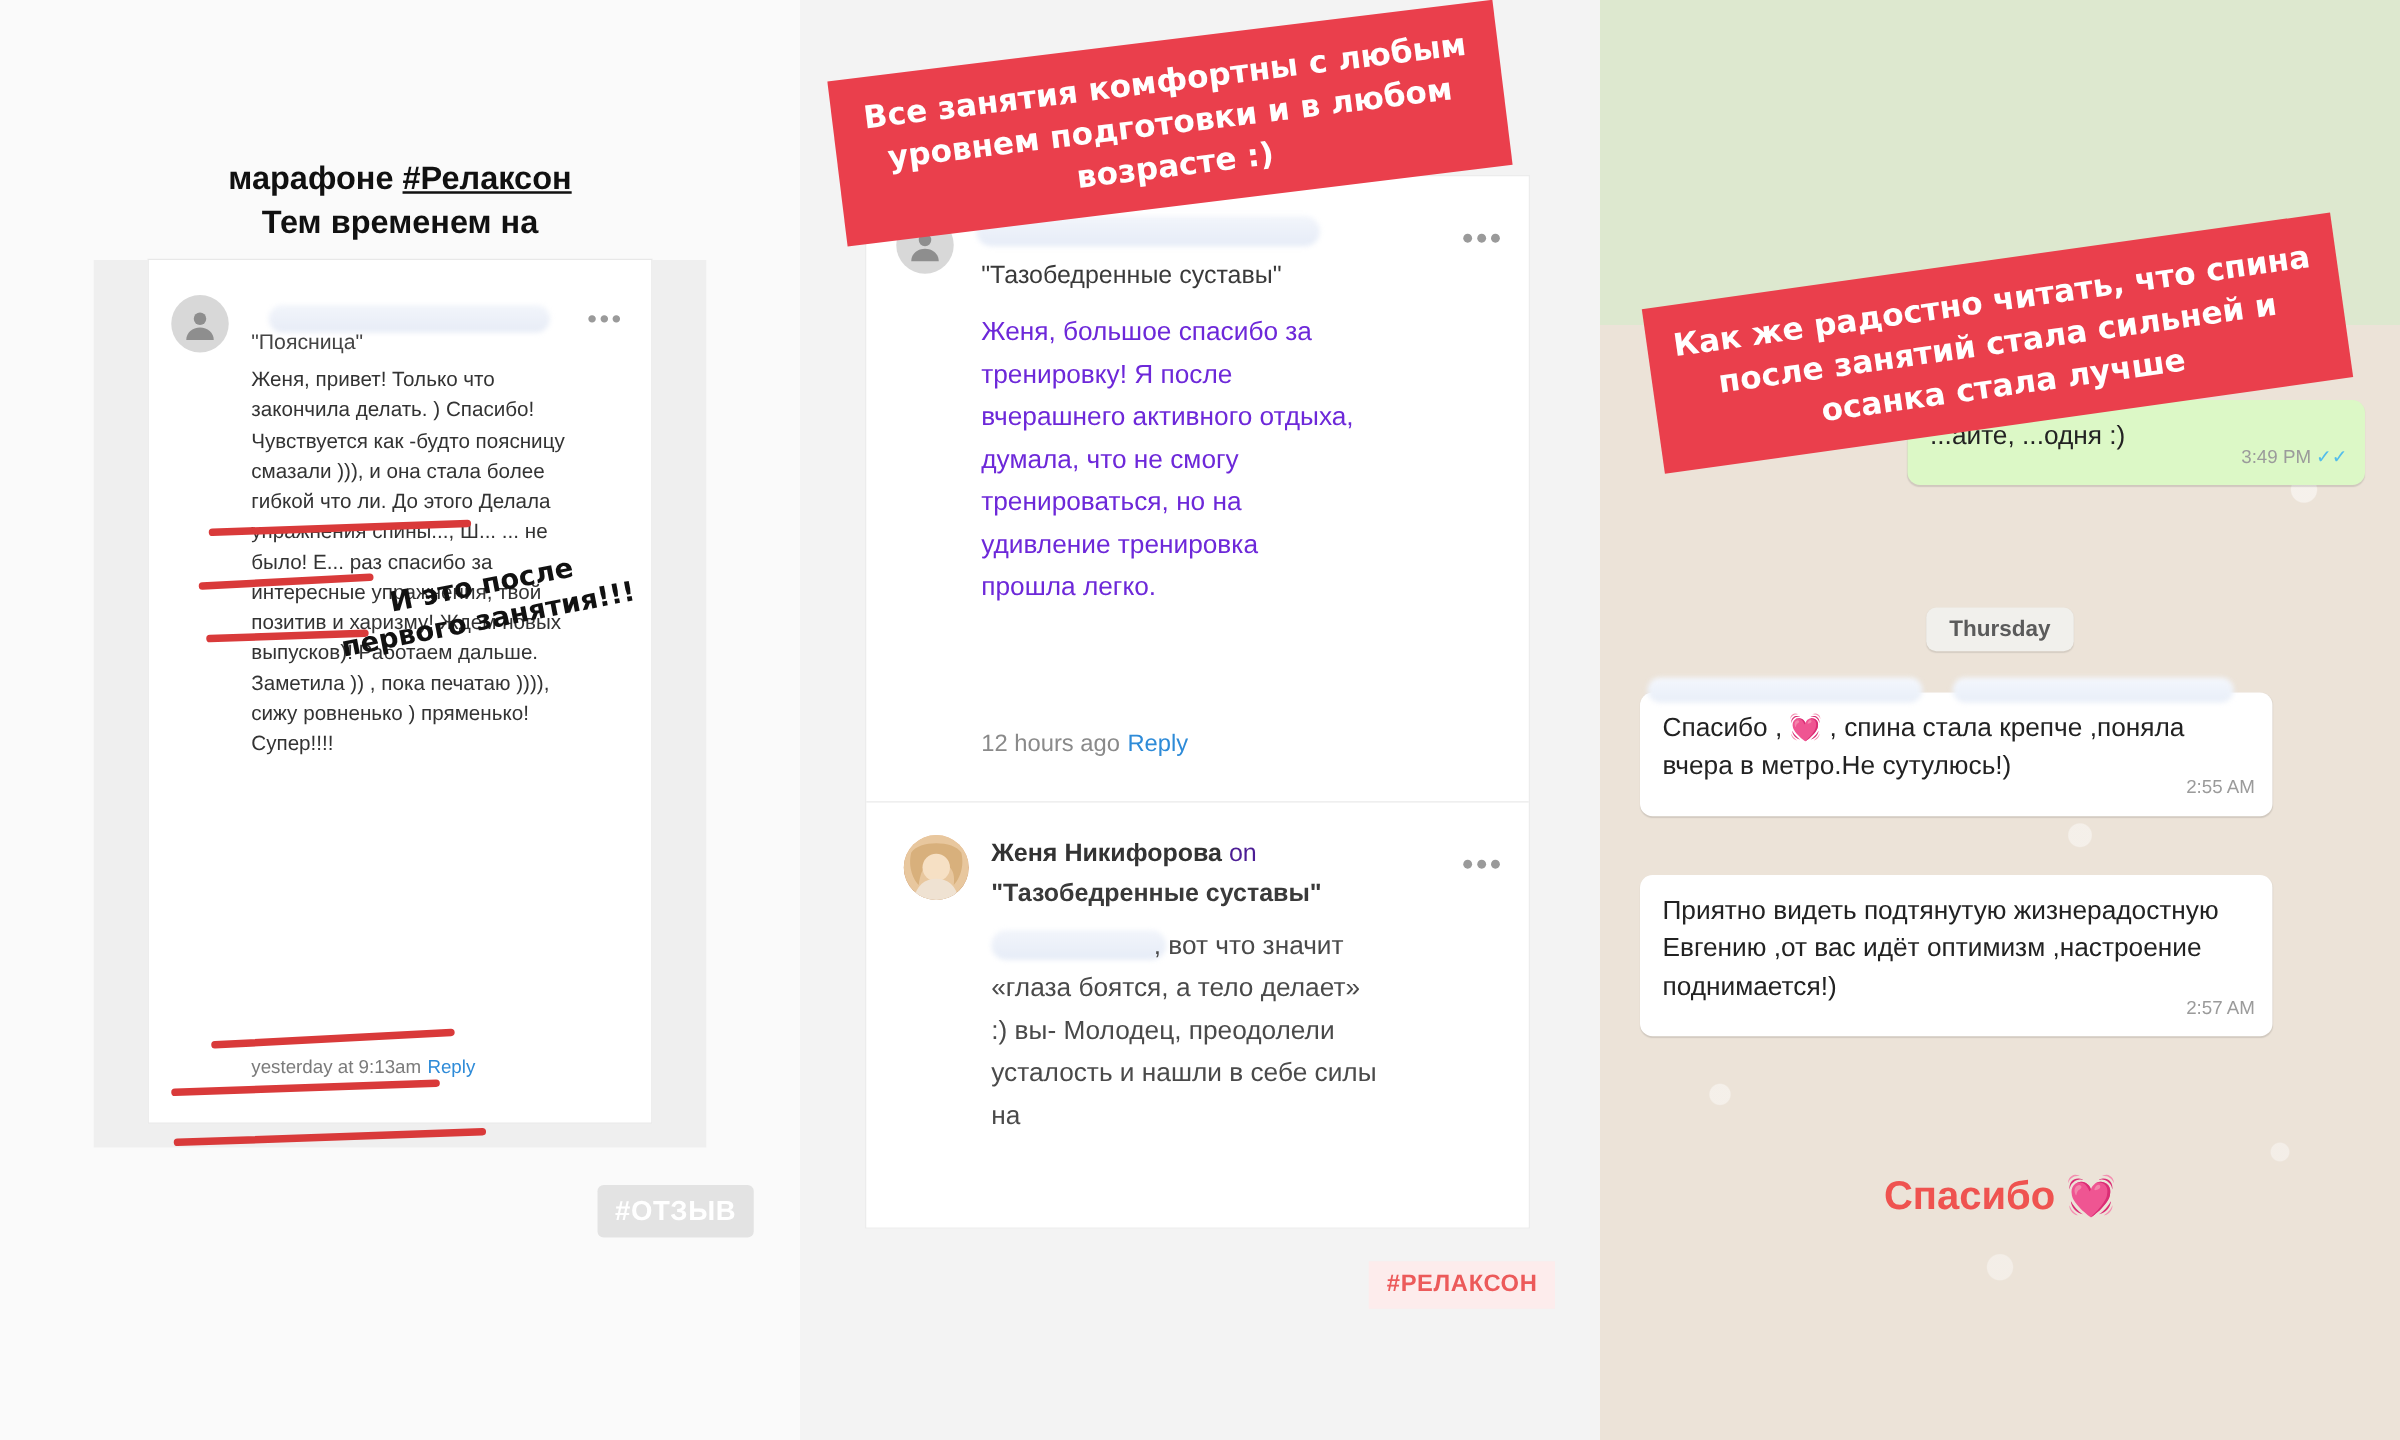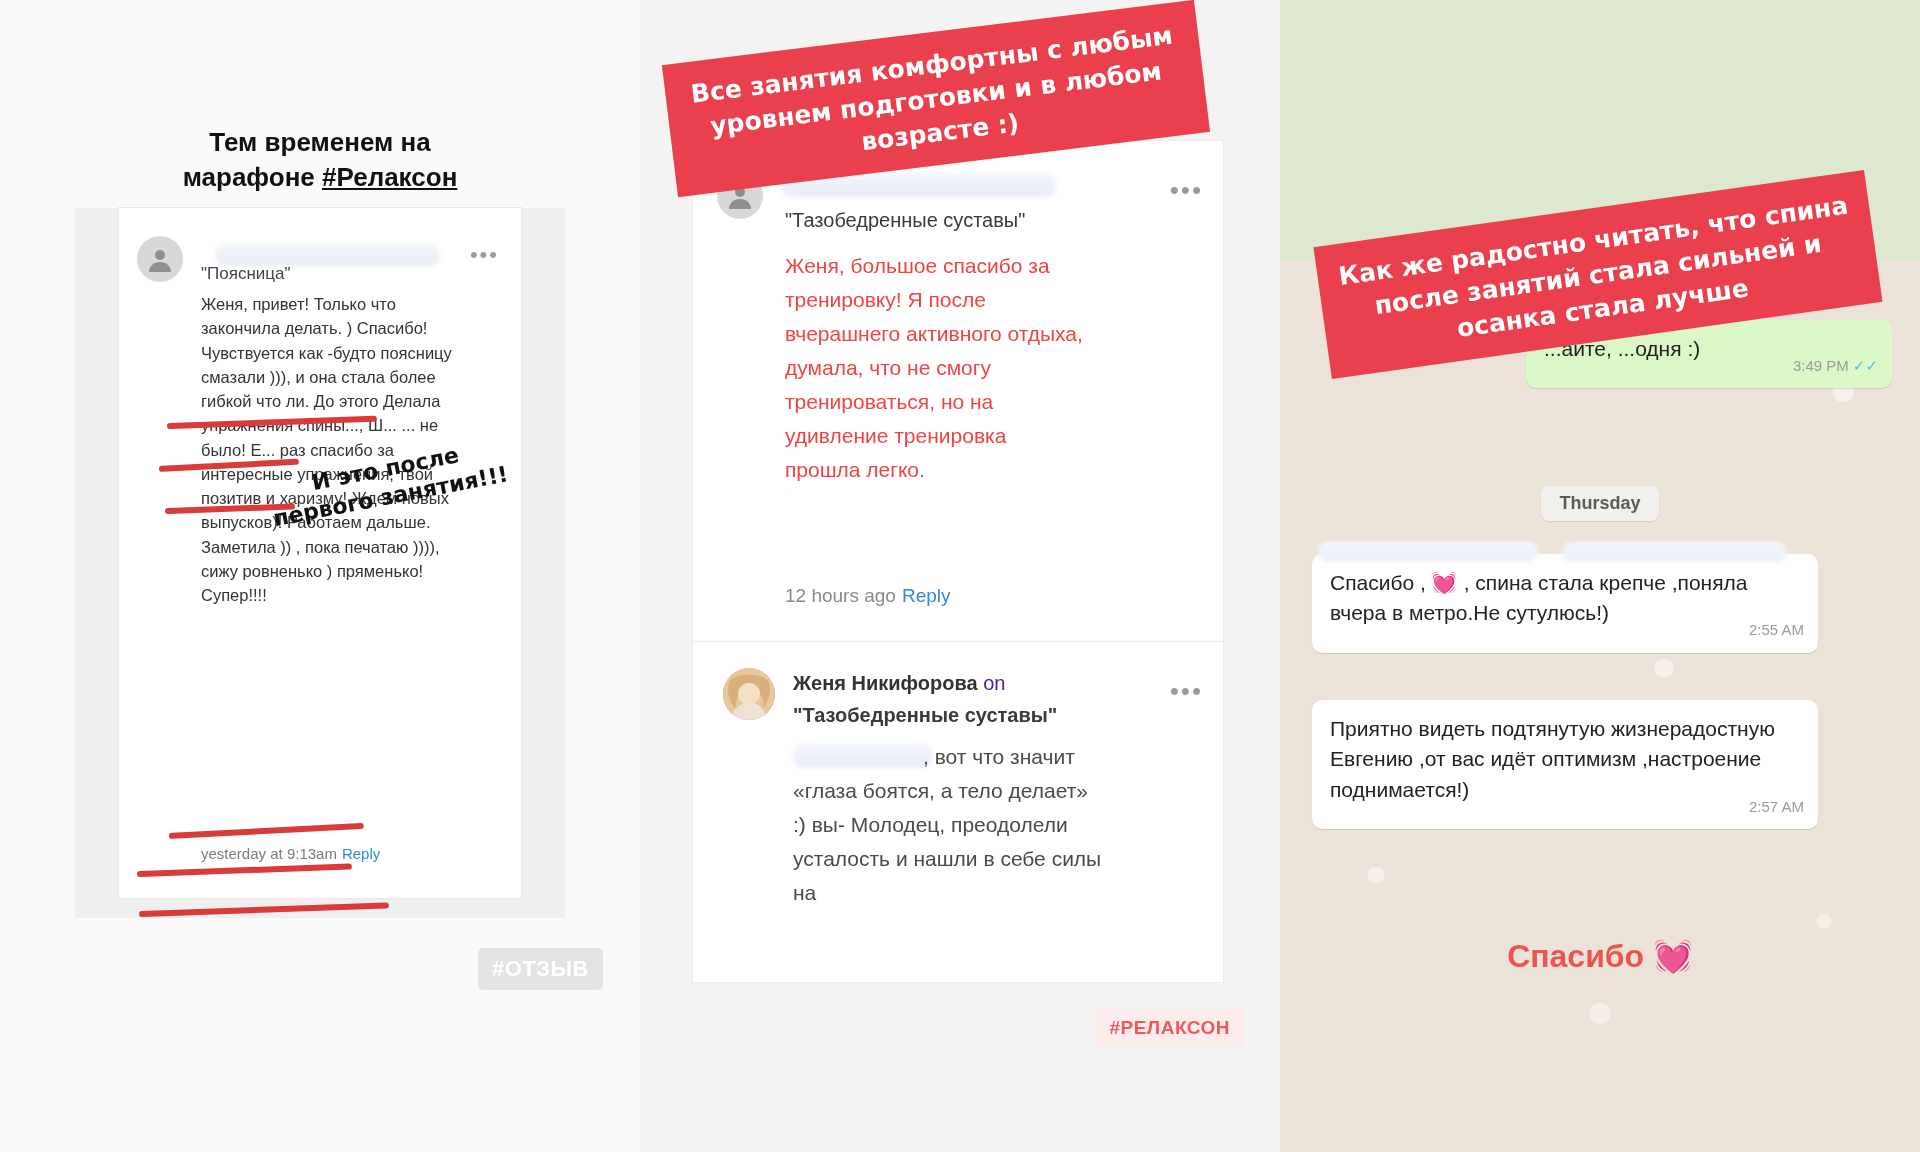--- a/index.html
+++ b/index.html
@@ -73,21 +73,21 @@
   .p2-blockA{position:relative;height:500px;border-bottom:1px solid #eaeaea;}
   .p2-blockB{position:relative;height:340px;}
   .p2-avatar{position:absolute;left:24px;top:32px;}
   .p2-blur{
     position:absolute;left:88px;top:32px;width:275px;height:24px;border-radius:12px;
     background:linear-gradient(180deg,#f2f5fb 0%, #e6ecf7 100%);filter:blur(2px);
   }
   .p2-quote{position:absolute;left:92px;top:68px;font-size:20px;color:#3a3a3a;}
   .p2-text{
     position:absolute;left:92px;top:108px;width:300px;
-    font-size:21px;line-height:1.62;color:#ef4444;
+    font-size:21px;line-height:1.62;color:#6d28d9;
   }
   .p2-meta{position:absolute;left:92px;bottom:34px;font-size:19px;color:#8a8a8a;margin-top:10px;}
   .p2-meta .reply{color:#2e8bd8;margin-left:6px;}
   .p2-avatar2{
     position:absolute;left:30px;top:26px;width:52px;height:52px;border-radius:50%;
     background:radial-gradient(circle at 50% 32%, #f4d9b6 0%, #e8bb8e 45%, #c98f5d 70%, #8d6a46 100%);
     overflow:hidden;
   }
   .p2-name{position:absolute;left:100px;top:30px;font-size:20px;color:#333;}
   .p2-name b{font-weight:bold;}
@@ -156,24 +156,24 @@
   }
 </style>
 </head>
 <body>
 
 <div class="canvas">
 
   <div class="panel1">
 
     <div class="p1-title">
-      <div>Тем временем на</div>
       <div>
         <span>марафоне </span><u>#Релаксон</u>
       </div>
+      <div>Тем временем на</div>
     </div>
 
     <div class="p1-card">
       <div class="p1-inner">
 
         <div class="p1-head">
           <div class="avatar-circle">
             <svg width="30" height="30" viewBox="0 0 30 30">
                 <circle cx="15" cy="11" r="5" fill="#8e8e8e"></circle>
                 <path d="M4 28c0-6 5-10 11-10s11 4 11 10z" fill="#8e8e8e"></path>

